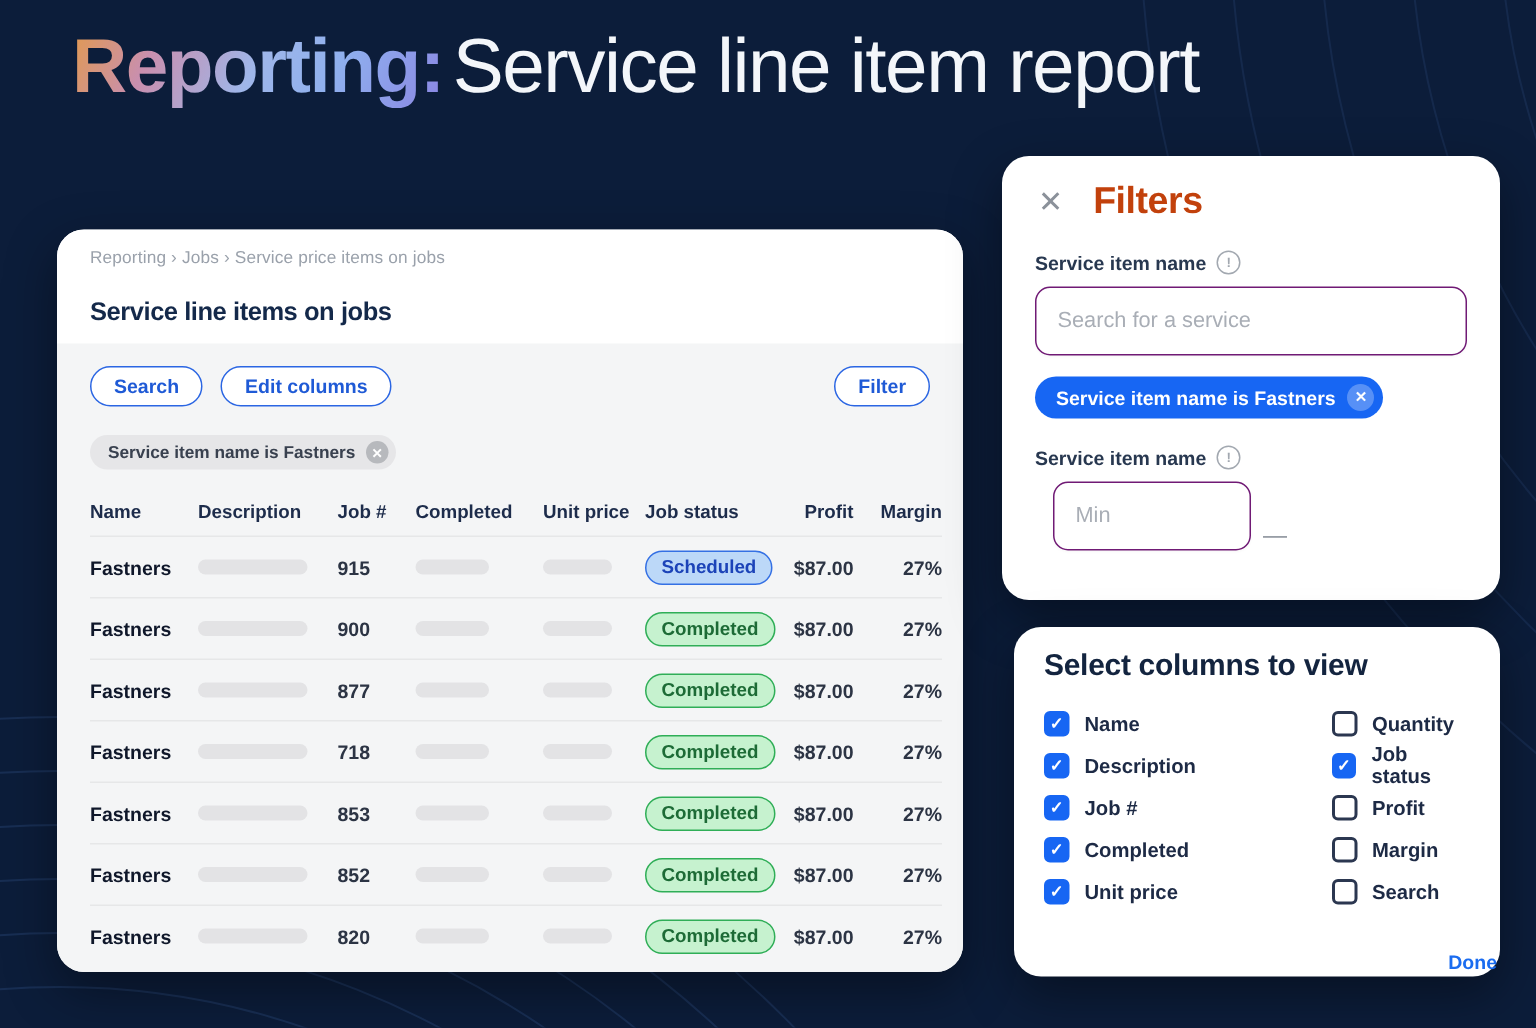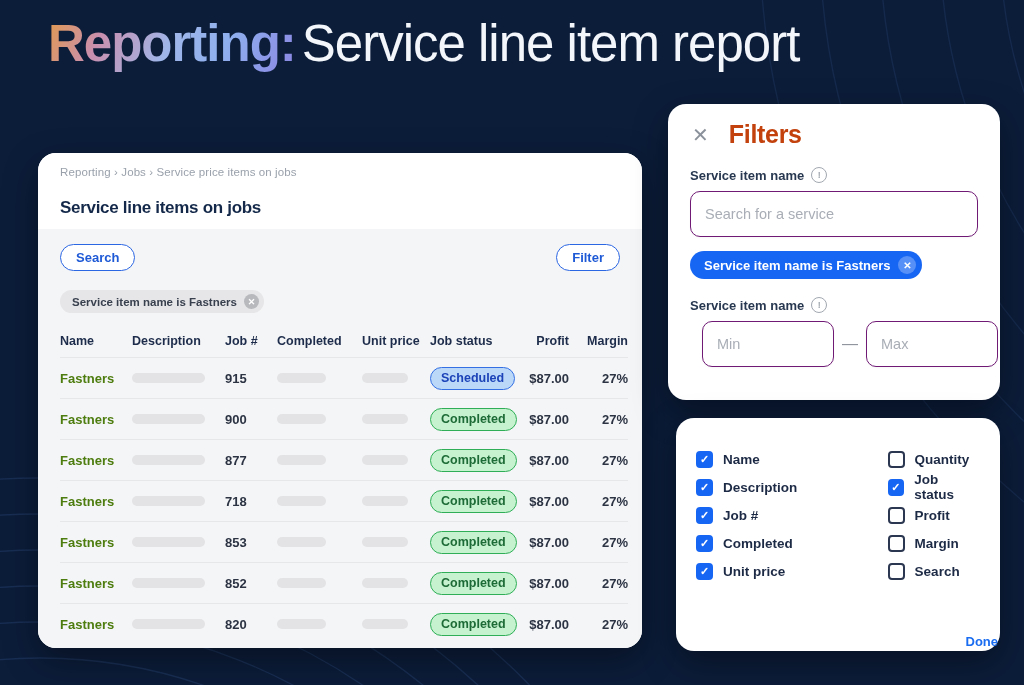--- a/index.html
+++ b/index.html
@@ -55,21 +55,21 @@
     font-size:9px;font-weight:700;display:flex;align-items:center;justify-content:center;
     margin-left:7px;cursor:pointer;
   }
   
   .tgrid{display:grid;grid-template-columns:72px 93px 52px 85px 68px 95px 44px 59px;align-items:center;}
   .thead{padding-top:21px;padding-bottom:9px;}
   .th{font-size:12.5px;font-weight:700;color:#1d2c4b;}
   .th.c6,.th.c7,.td.c6,.td.c7{text-align:right;}
   .trow{height:40px;border-top:1px solid rgba(0,0,0,.055);}
   .td{font-size:13px;color:#2c3444;font-weight:600;}
-  .td.name{color:#4d7c0f;}
+  .td.name{color:#0f172a;}
   .skel{height:10px;border-radius:5px;background:#e3e3e5;}
   .skel.w73{width:73px;} .skel.w49{width:49px;} .skel.w46{width:46px;}
   .badge{
     display:inline-flex;align-items:center;justify-content:center;
     height:21px;padding:0 10px;border-radius:12px;font-size:12.5px;font-weight:700;
   }
   .badge.scheduled{background:#bcd8f8;border:1.5px solid #3470e4;color:#1c43b8;}
   .badge.completed{background:#c6f2cf;border:1.5px solid #2fae57;color:#1d6b36;}
 
   
@@ -94,21 +94,21 @@
   .blue-chip{
     display:inline-flex;align-items:center;height:28px;margin-top:14px;
     background:#1766f3;border-radius:15px;padding:0 6px 0 14px;
     font-size:13px;font-weight:700;color:#ffffff;
   }
   .blue-chip .x-circle{
     width:18px;height:18px;border-radius:50%;background:rgba(255,255,255,.28);
     color:#ffffff;font-size:10px;font-weight:700;
     display:flex;align-items:center;justify-content:center;margin-left:8px;cursor:pointer;
   }
-  .range-row{display:flex;align-items:center;margin-top:0;padding-left:12px;}
+  .range-row{display:flex;align-items:flex-end;margin-top:0;padding-left:12px;}
   .range-row .text-input{width:132px;}
   .range-sep{color:#8d939c;font-size:16px;margin:8px 8px 0 8px;}
 
   
   #columns-card{left:676px;top:418px;width:324px;height:233px;}
   .cp-inner{padding:15px 20px;position:relative;height:203px;}
   .cp-title{font-size:20px;font-weight:700;color:#13243f;letter-spacing:-.2px;}
   .chk-cols{display:flex;margin-top:12px;}
   .chk-col{display:flex;flex-direction:column;}
   .chk-col.left{width:196px;}
@@ -155,20 +155,21 @@
 </div>
 
 <div class="card" id="report-card">
   <div class="rc-header">
     <div class="breadcrumb">Reporting › Jobs › Service price items on jobs</div>
     <div class="rc-title">Service line items on jobs</div>
   </div>
   <div class="rc-body">
     <div class="btn-row">
       <button class="pill-btn">Search</button>
+      <button class="pill-btn">Edit columns</button>
       <span class="btn-spacer"></span>
       <button class="pill-btn" style="margin-right:8px;">Filter</button>
     </div>
     <div class="chip-row">
       <span class="gray-chip">
         <span>Service item name is Fastners</span>
         <span class="x-circle">✕</span>
       </span>
     </div>
     <div class="tgrid thead">
@@ -318,27 +319,27 @@
       </span>
     </div>
 
     <div class="field-label">
       <span>Service item name</span>
       <span class="info-icon">!</span>
     </div>
     <div class="range-row">
       <input class="text-input" type="text" placeholder="Min" style="">
       <span class="range-sep">—</span>
-      <input class="text-input" type="text" placeholder="Max" style="">
     </div>
   </div>
 </div>
 
 <div class="card" id="columns-card">
   <div class="cp-inner">
+    <div class="cp-title">Select columns to view</div>
     <div class="chk-cols">
       <div class="chk-col left">
           <div class="chk-row">
             <div class="chk on">✓</div>
             <div class="chk-label">Name</div>
           </div>
           <div class="chk-row">
             <div class="chk on">✓</div>
             <div class="chk-label">Description</div>
           </div>

